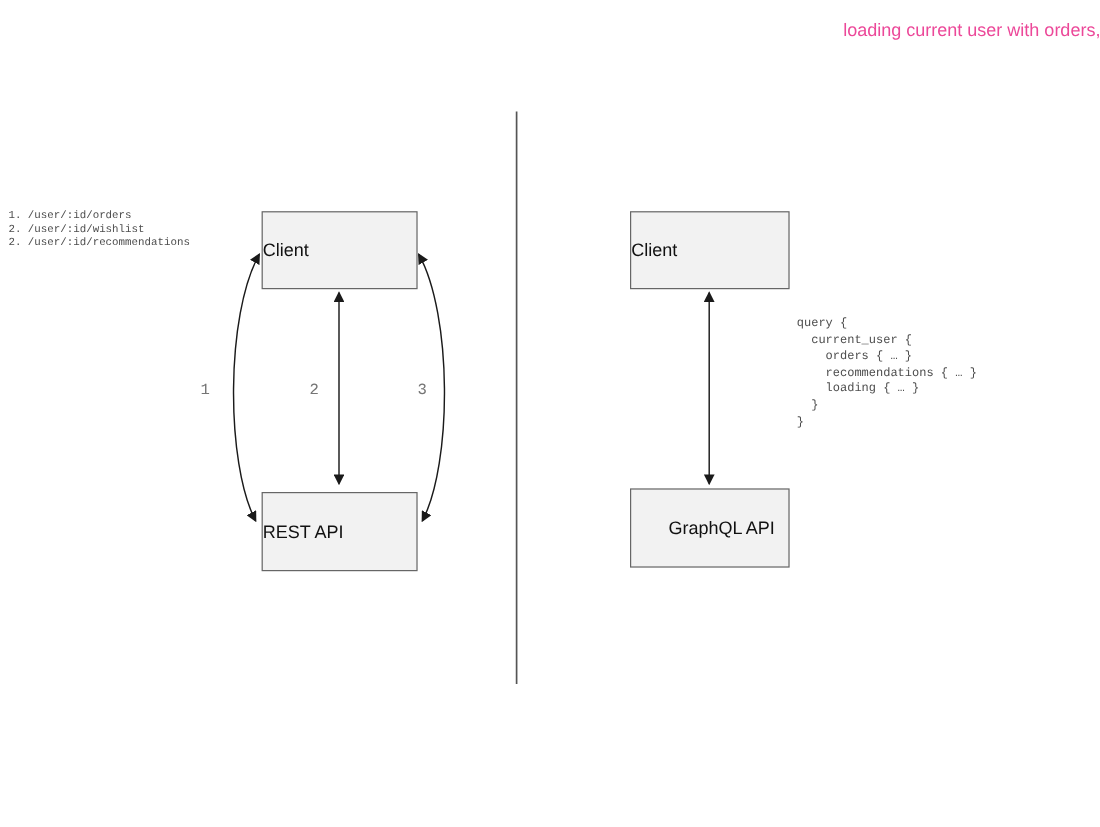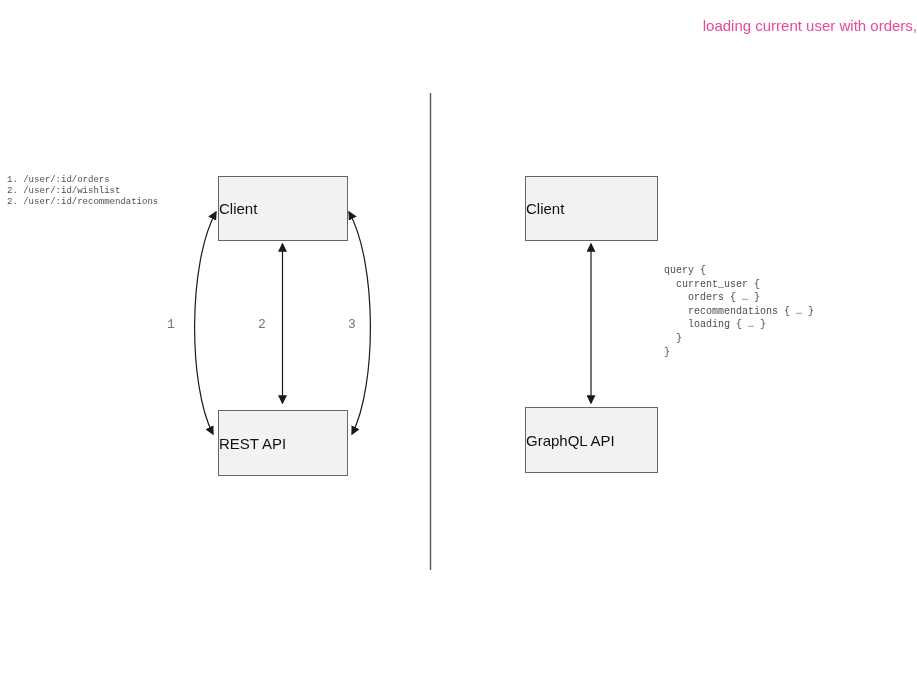--- a/index.html
+++ b/index.html
@@ -27,21 +27,21 @@
     display: flex;
     align-items: center;
     justify-content: flex-start;
     font-size: 15px;
     color: #111111;
     box-sizing: border-box;
   }
   .box-client-left  { left: 218px; top: 176px; width: 130px; height: 65px; }
   .box-rest-api     { left: 218px; top: 410px; width: 130px; height: 66px; }
   .box-client-right { left: 525px; top: 176px; width: 133px; height: 65px; }
-  .box-graphql-api  { left: 525px; top: 407px; width: 133px; height: 66px; }
+  .box-graphql-api  { left: 525px; top: 407px; width: 133px; height: 66px; padding-left: 31px; }
   .code {
     position: absolute;
     font-family: Liberation Mono, monospace;
     color: #4d4d4d;
   }
   .endpoints { left: 7px; top: 175px; font-size: 9px; line-height: 10.8px; }
   .query     { left: 664px; top: 264px; font-size: 10px; line-height: 13.6px; }
   .code div  { white-space: pre; }
   .arrow-num {
     position: absolute;

